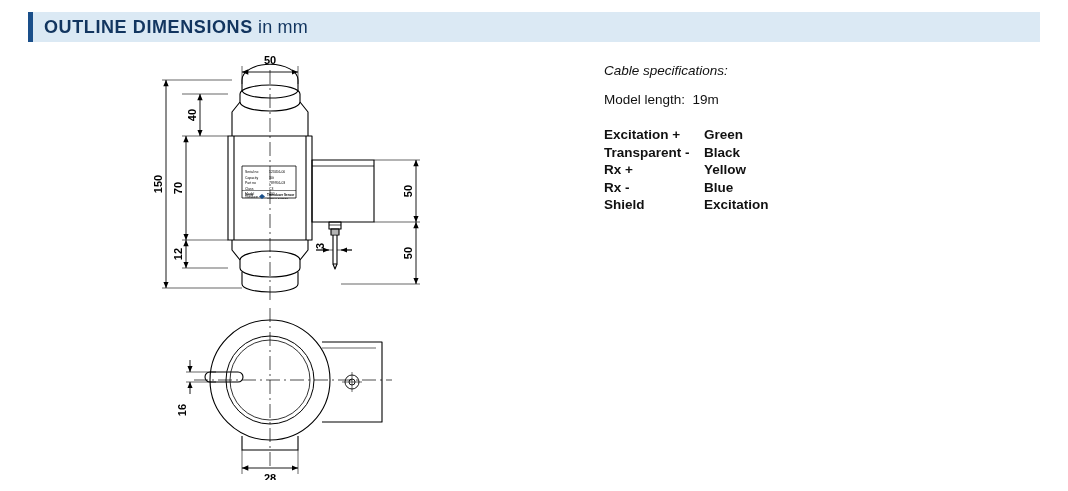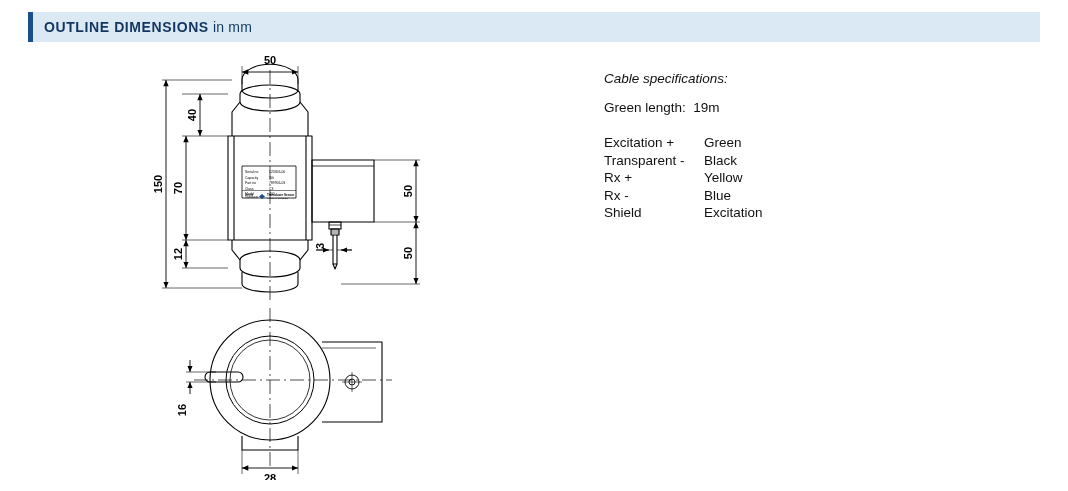--- a/index.html
+++ b/index.html
@@ -35,21 +35,21 @@
   #header-accent {
     position: absolute;
     left: 0;
     top: 0;
     width: 5px;
     height: 30px;
     background: #1a4f8a;
   }
   #header-text {
     margin-left: 16px;
-    font-size: 14px;
+    font-size: 18px;
     letter-spacing: 0.2px;
     color: #12355f;
   }
   #header-text .bold {
     font-weight: bold;
     letter-spacing: 0.6px;
   }
   #header-text .light {
     font-weight: normal;
   }
@@ -68,38 +68,38 @@
 
   
   #spec-block {
     position: absolute;
     left: 604px;
     top: 64px;
     width: 330px;
     font-size: 13.5px;
     line-height: 1;
     color: #111;
-    margin-top: 8px;
   }
   #spec-title {
     font-style: italic;
     font-size: 13.5px;
     margin-bottom: 15px;
   }
   #spec-length {
     font-size: 13.5px;
     margin-bottom: 22px;
   }
   #spec-table {
     border-collapse: collapse;
   }
   #spec-table td {
     padding: 0 0 4px 0;
     font-size: 13.5px;
     vertical-align: top;
+    font-weight: bold;
   }
   #spec-table td.lbl {
     width: 100px;
     white-space: nowrap;
   }
   #spec-table td.val {
     white-space: nowrap;
   }
 
   
@@ -277,21 +277,21 @@
           <text x="0" y="0" transform="translate(66,360) rotate(-90)" text-anchor="middle">16</text>
           <text x="150" y="432" text-anchor="middle">28</text>
         </g>
       </g>
     </svg>
   </div>
 
   <div id="spec-block">
     <div id="spec-title">Cable specifications:</div>
     <div id="spec-length">
-      <span>Green length:</span>&nbsp;&nbsp;<span>19m</span>
+      <span>Model length:</span>&nbsp;&nbsp;<span>19m</span>
     </div>
     <table id="spec-table">
       <tbody>
         <tr>
           <td class="lbl">Excitation +</td>
           <td class="val">Green</td>
         </tr>
         <tr>
           <td class="lbl">Transparent -</td>
           <td class="val">Black</td>

